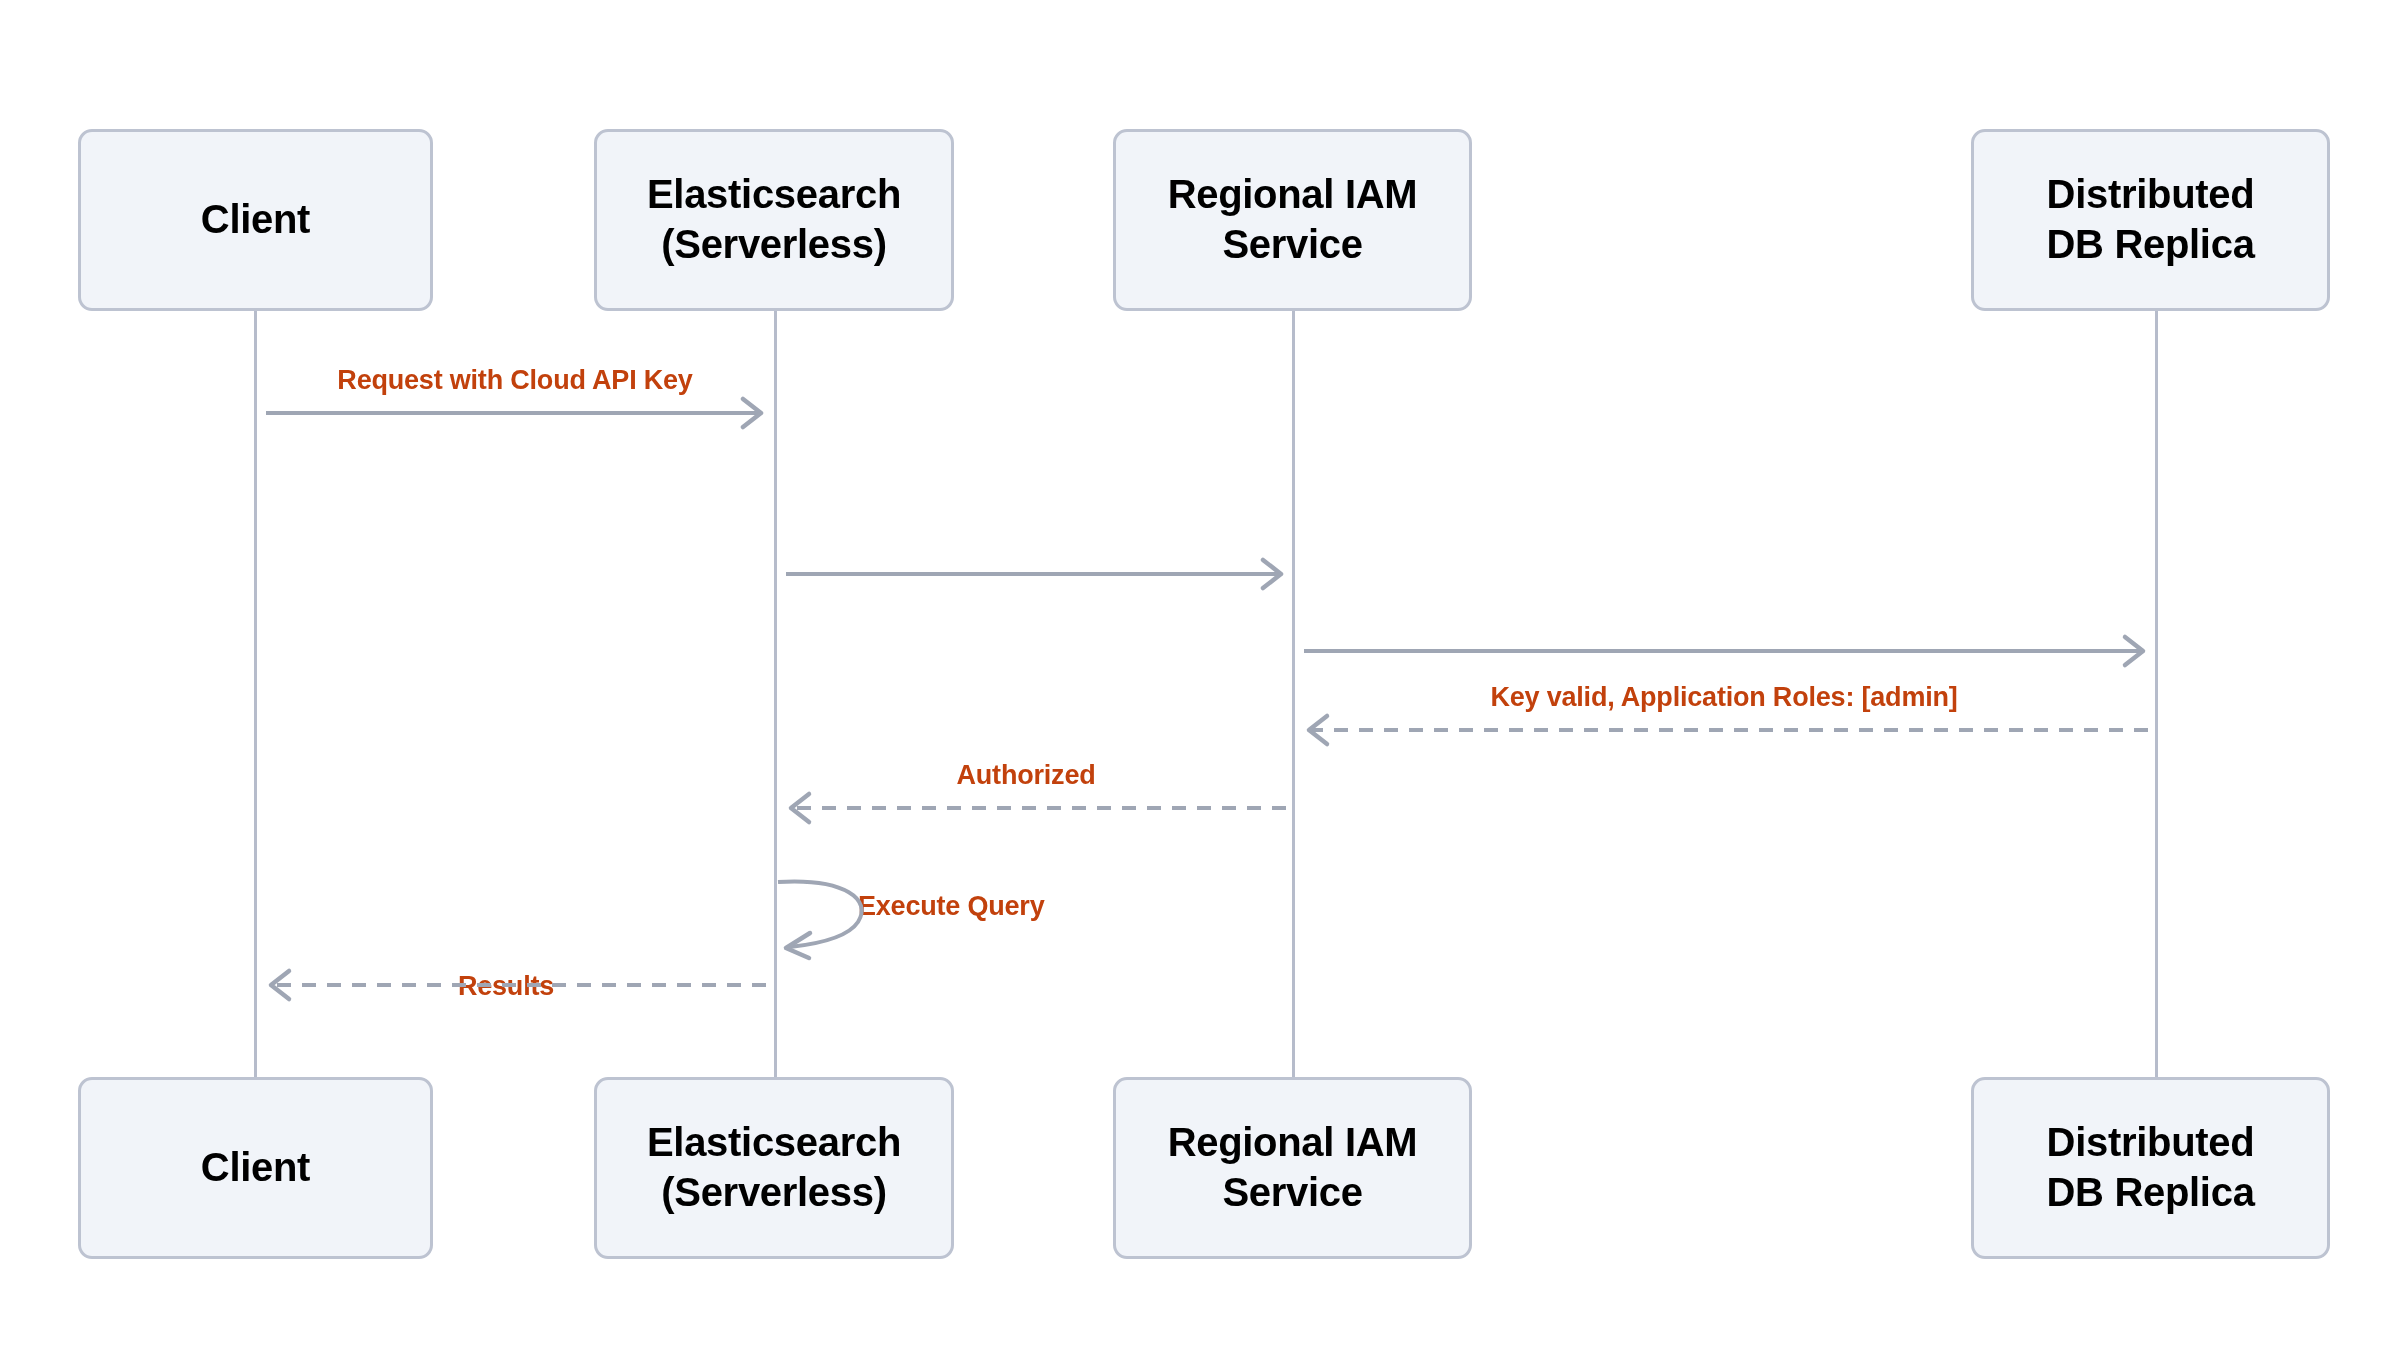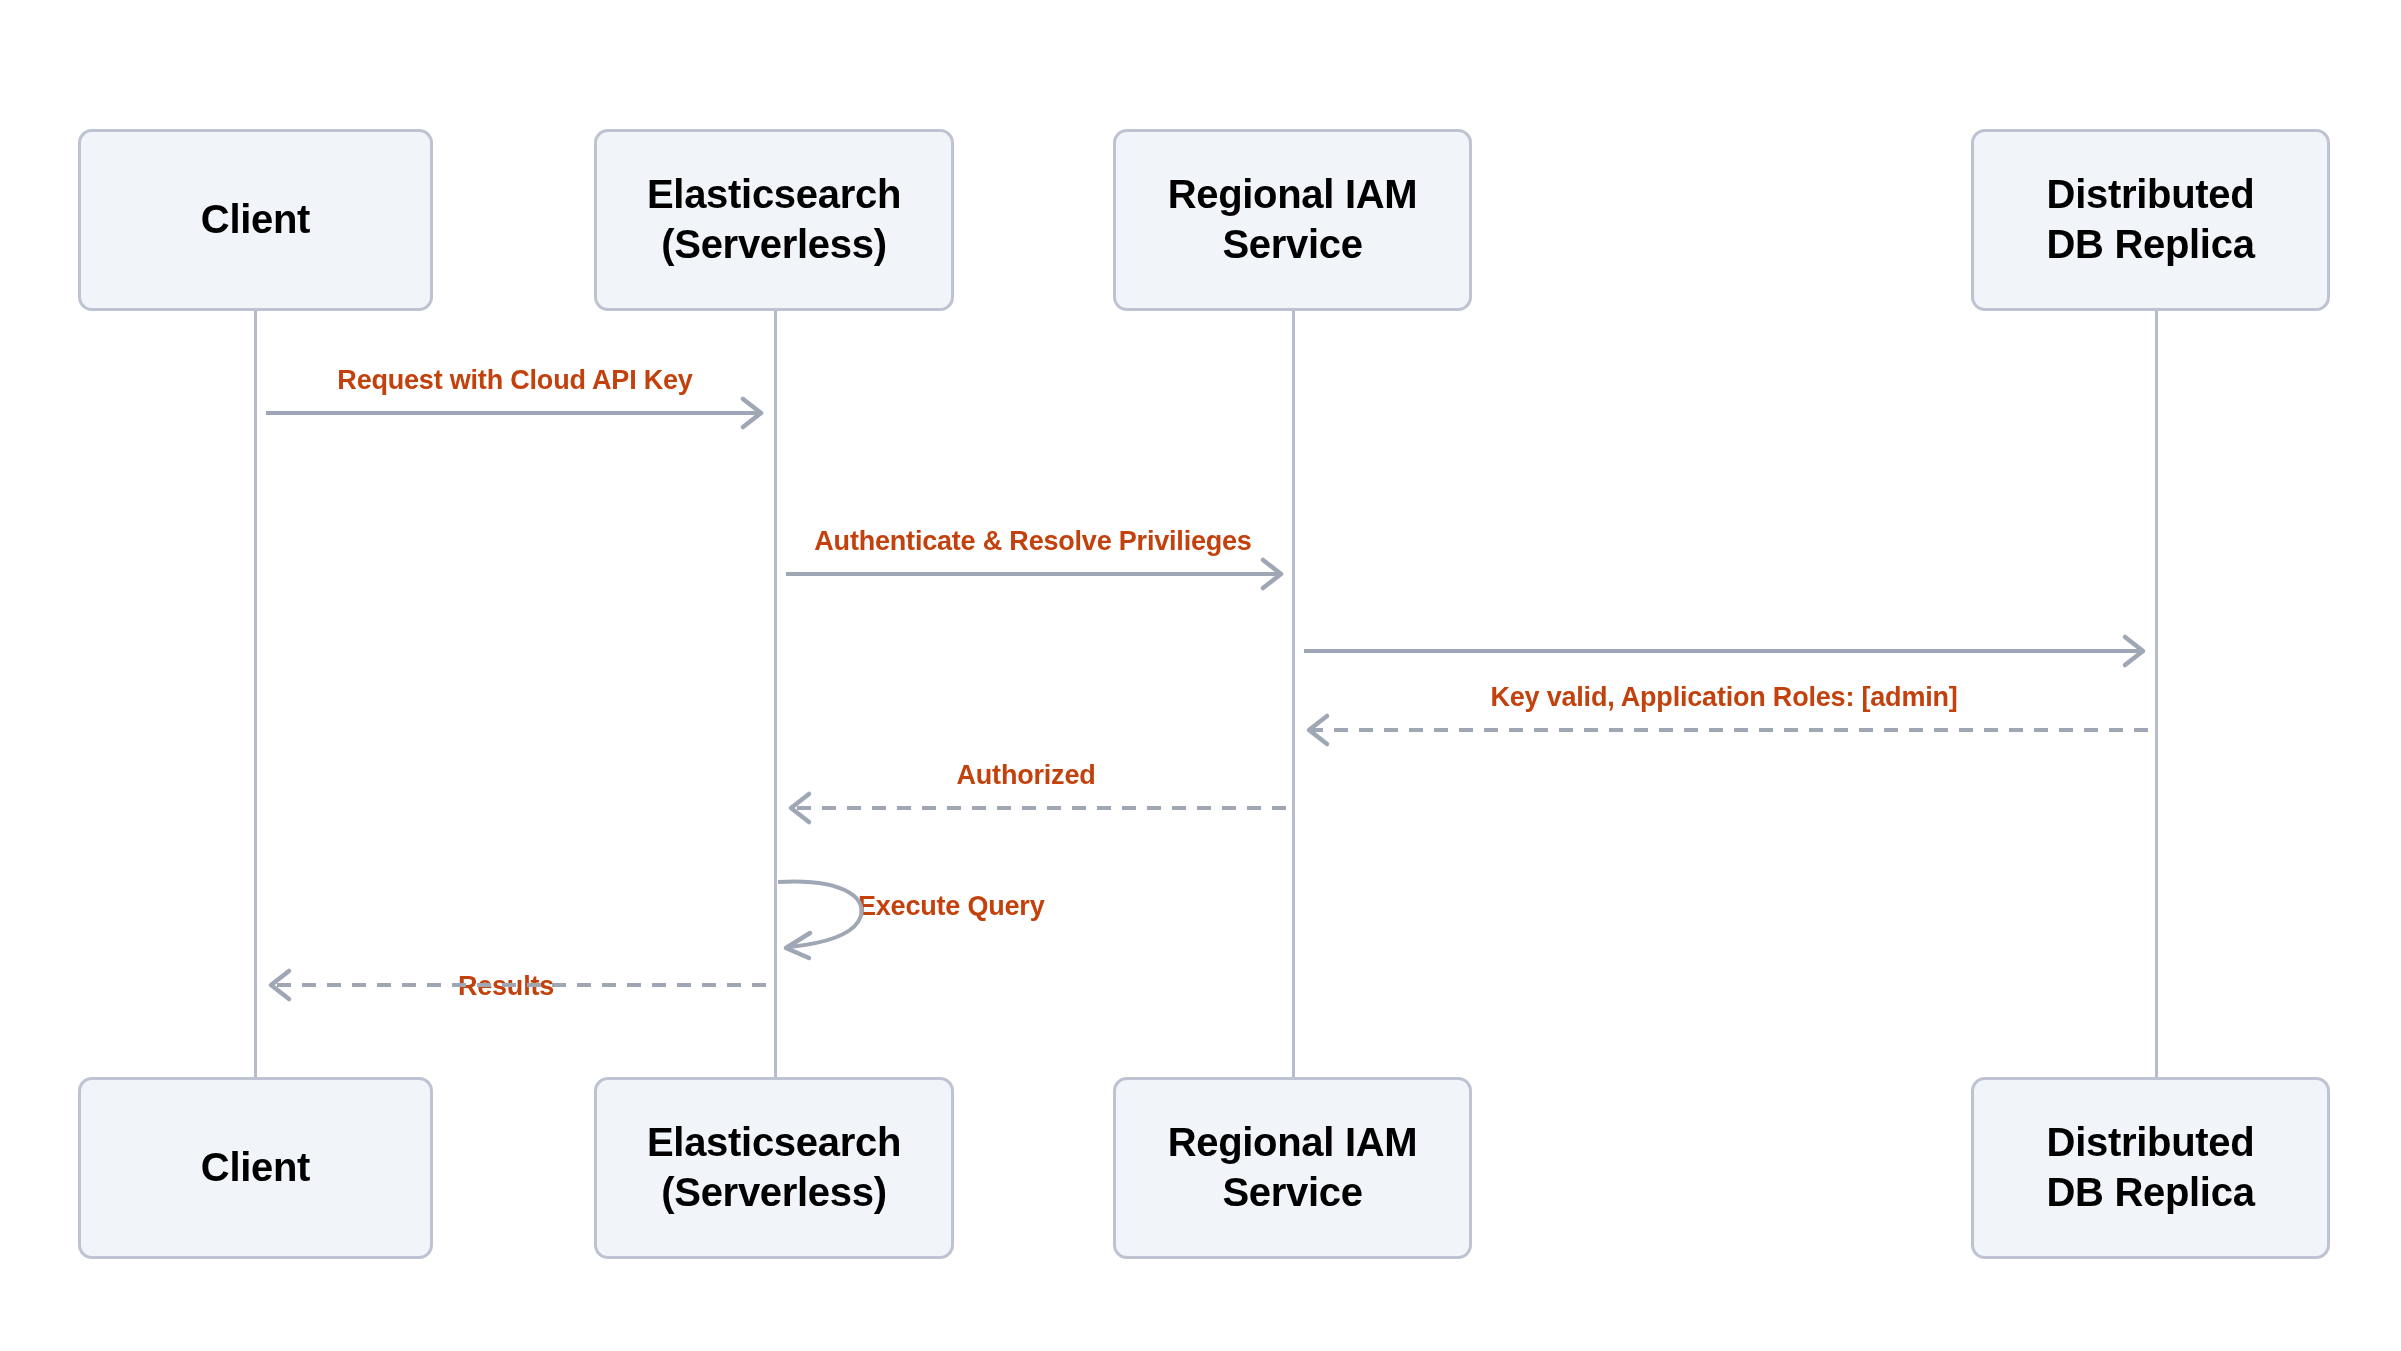--- a/index.html
+++ b/index.html
@@ -127,21 +127,20 @@
     <span class="participant-label">Distributed
 DB Replica</span>
   </div>
 
   <div class="msg-label" style="left:515px; top:365px;">Request with Cloud API Key</div>
   <svg class="arrow-svg" style="left:266px; top:396px;" width="500" height="34" viewBox="0 0 500 34">
     <line class="arrow-line" x1="0" y1="17" x2="494" y2="17"></line>
     <polyline class="arrow-head" points="477,3 495,17 477,31"></polyline>
   </svg>
 
-  <div class="msg-label" style="left:1033px; top:526px;">Authenticate &amp; Resolve Privilieges</div>
   <svg class="arrow-svg" style="left:786px; top:557px;" width="500" height="34" viewBox="0 0 500 34">
     <line class="arrow-line" x1="0" y1="17" x2="494" y2="17"></line>
     <polyline class="arrow-head" points="477,3 495,17 477,31"></polyline>
   </svg>
 
   <svg class="arrow-svg" style="left:1304px; top:634px;" width="844" height="34" viewBox="0 0 844 34">
     <line class="arrow-line" x1="0" y1="17" x2="838" y2="17"></line>
     <polyline class="arrow-head" points="821,3 839,17 821,31"></polyline>
   </svg>
 

